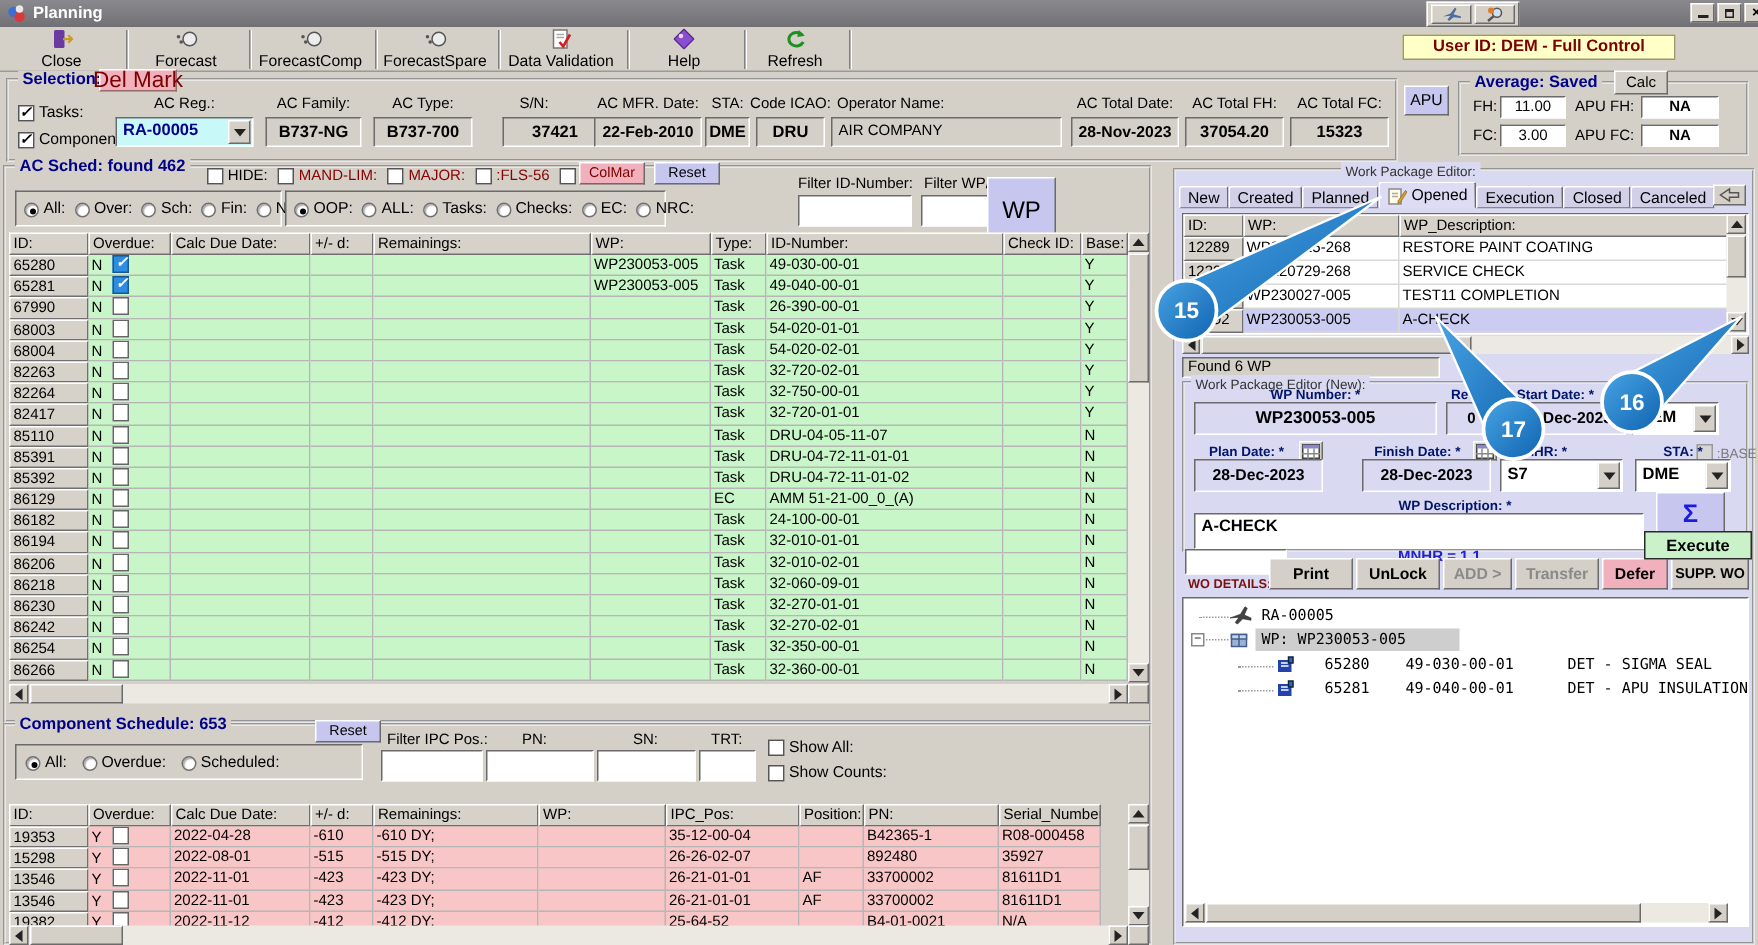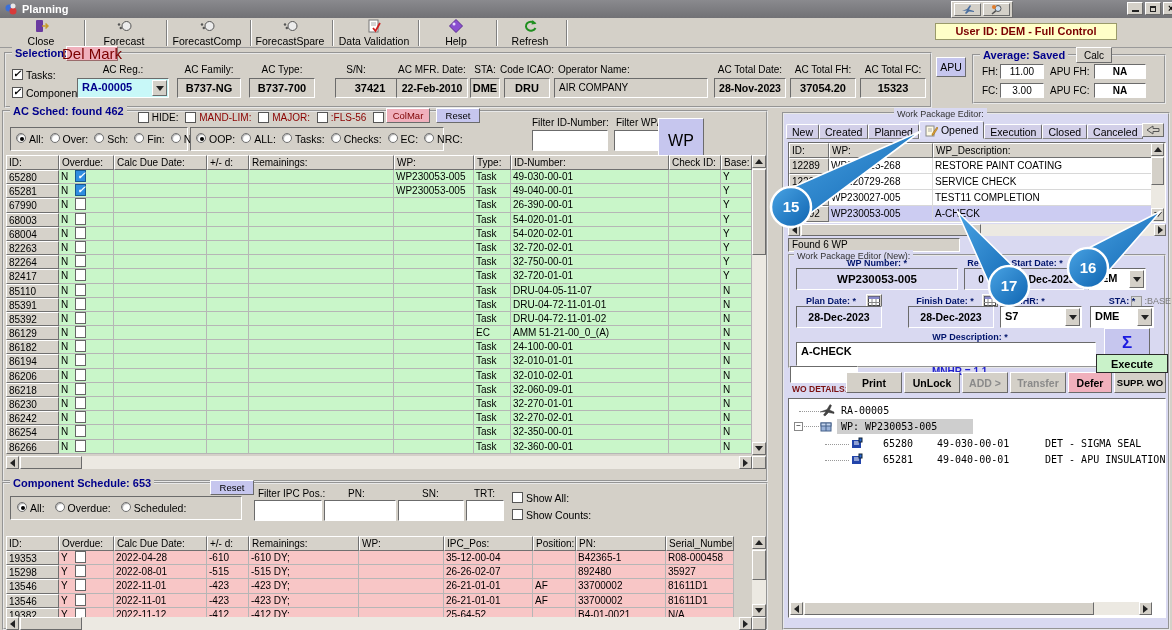--- a/index.html
+++ b/index.html
@@ -16,21 +16,21 @@
 .pinkbtn{background:#f0b0bc;color:#7b0000}
 .dis{color:#8a8a8a}
 .vlbl{position:absolute;font-size:10px;white-space:nowrap;text-align:center}
 .vbox{position:absolute;height:20px;line-height:18px;text-align:center;font-weight:bold;font-size:11px;border:1px solid;border-color:#6b6b6b #fff #fff #6b6b6b;background:#d4d0c8;overflow:hidden;white-space:nowrap}
 .field{position:absolute;background:#fff;border:1px solid;border-color:#6b6b6b #fff #fff #6b6b6b}
 .cbx{display:inline-block;width:11px;height:11px;background:#fff;border:1px solid #555;position:relative;vertical-align:-2px;flex:none}
 .cbx.on::after{content:"\2713";position:absolute;left:0px;top:-2px;font-size:10px;font-weight:bold;color:#000}
 .cbx.gray{background:#d6d6d6;border-color:#999}
 .rd{display:inline-block;width:10px;height:10px;border-radius:50%;background:#fff;border:1px solid #707070;box-shadow:inset 1px 1px 1px #aaa;margin-right:3px;position:relative;flex:none;vertical-align:-2px}
 .rd.on::after{content:"";position:absolute;left:2.5px;top:2.5px;width:4px;height:4px;border-radius:50%;background:#000}
-.ritem{display:inline-flex;align-items:flex-start;font-size:10.5px;white-space:nowrap}
+.ritem{display:inline-flex;align-items:flex-end;font-size:10.5px;white-space:nowrap}
 
 .thead{display:flex}
 .hcell{flex:none;background:#d6d2ca;border:1px solid;border-color:#fff #707070 #707070 #fff;font-size:10px;padding:1px 2px;overflow:hidden;white-space:nowrap}
 .trow{display:flex;height:14.2px}
 .cell{flex:none;border-right:1px solid #b6b6b6;border-bottom:1px solid #b6b6b6;font-size:10px;padding:0 2px;overflow:hidden;white-space:nowrap;line-height:13px}
 .idcell{background:#d6d2ca;border:1px solid;border-color:#fff #707070 #707070 #fff}
 .green .cell{background:#c9f6c9}
 .green .cell.idcell{background:#d6d2ca}
 .pinkrow .cell{background:#f8c6c6}
 .pinkrow .cell.idcell{background:#d6d2ca}

